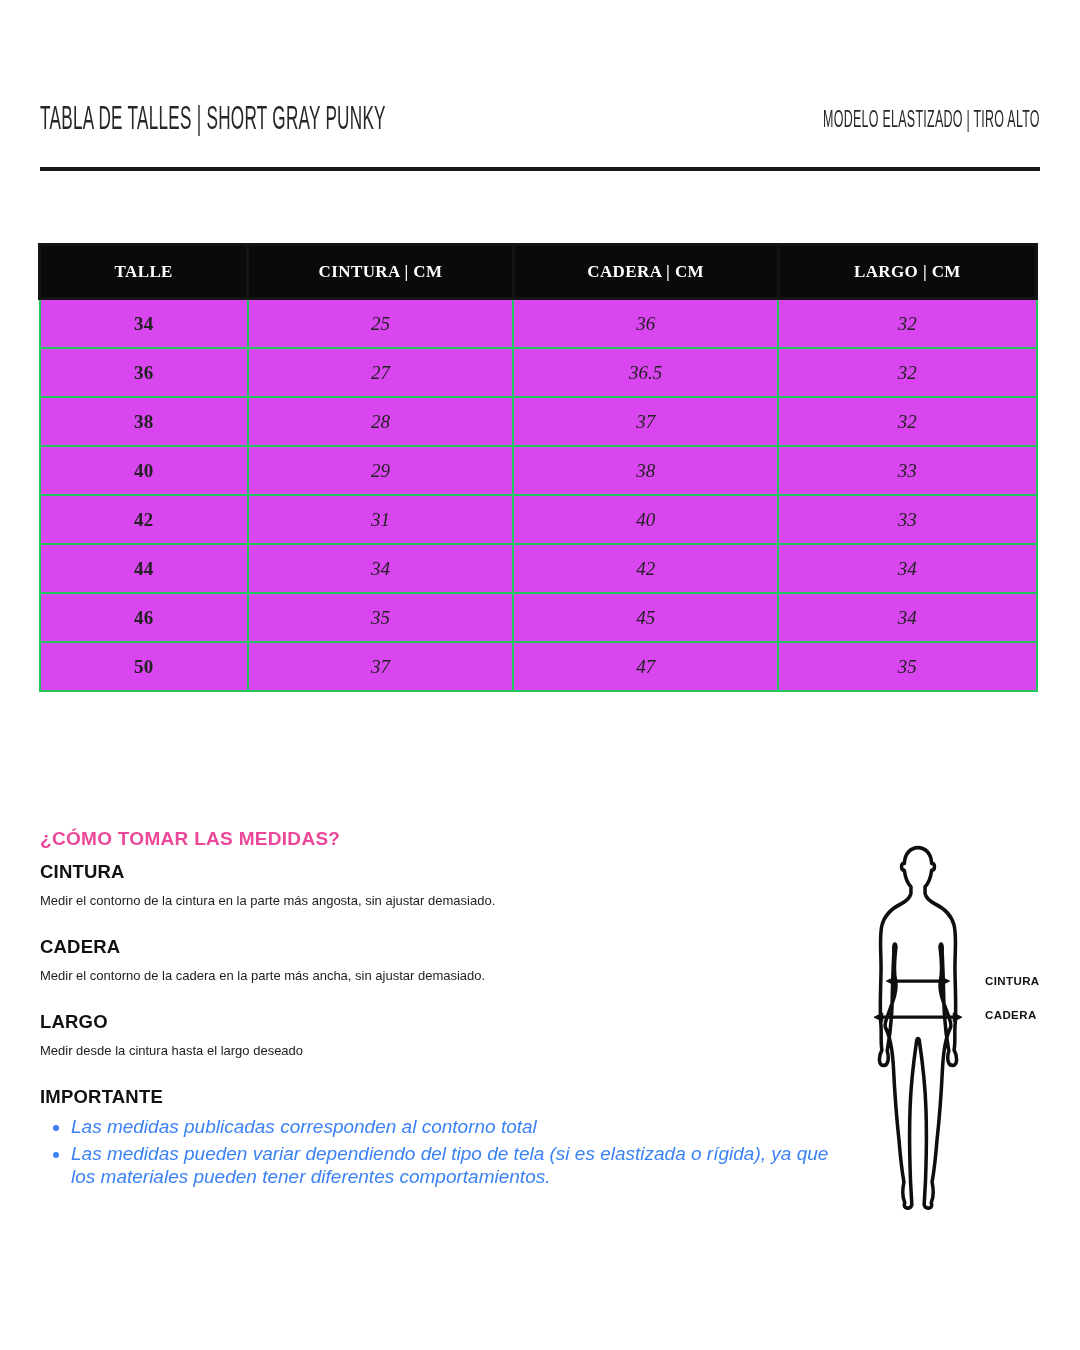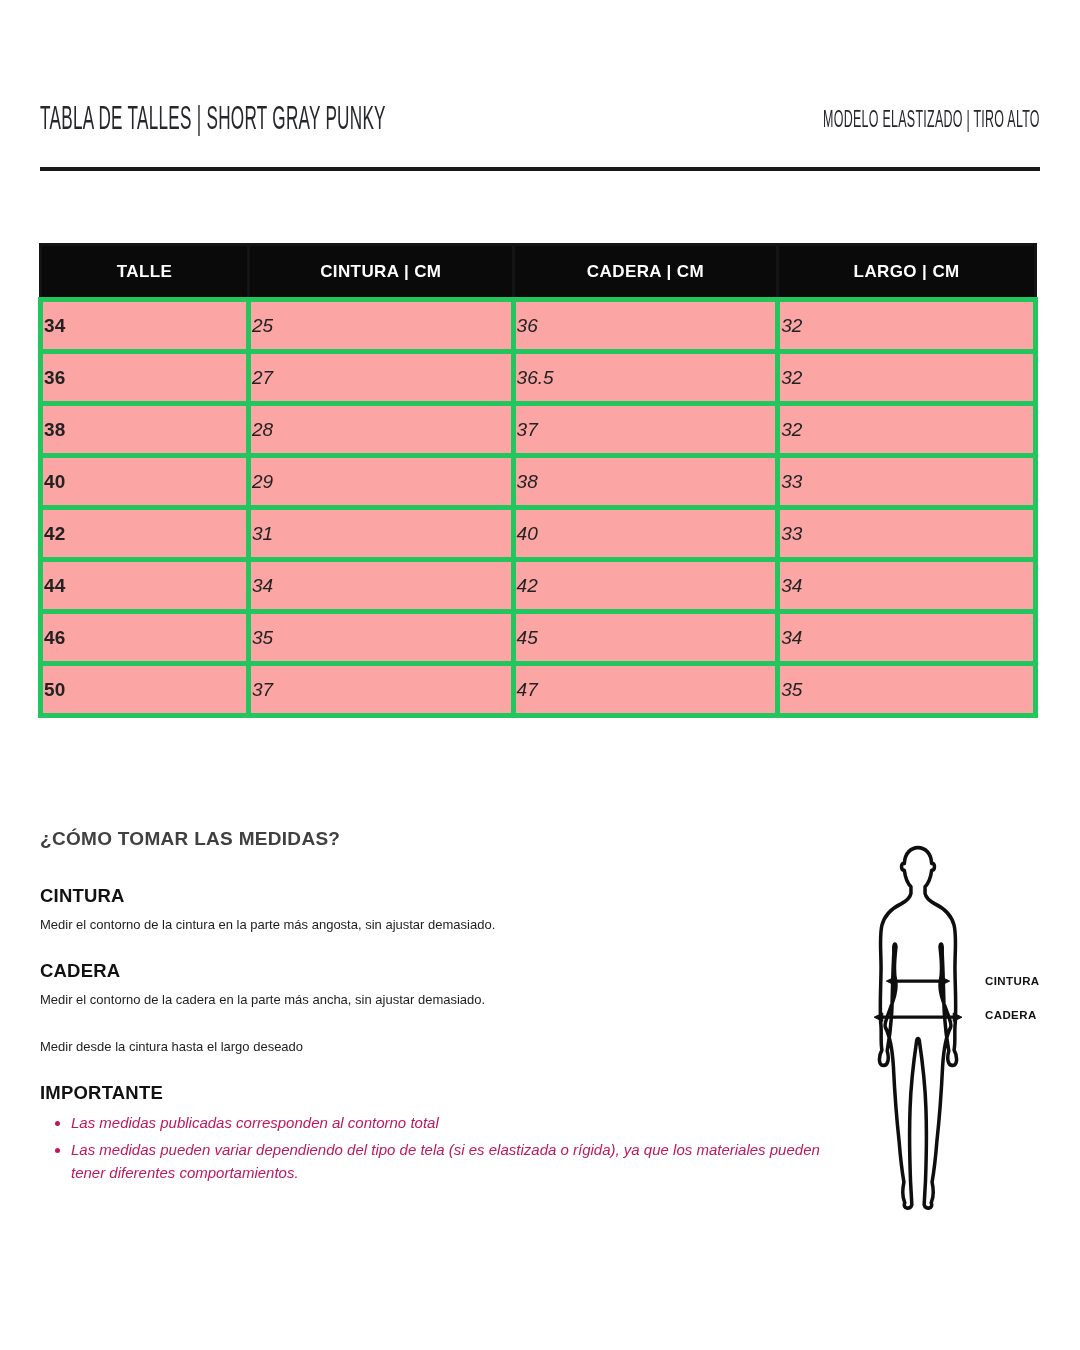--- a/index.html
+++ b/index.html
@@ -23,55 +23,55 @@
     letter-spacing:0.5px;
   }
   .rule {
     position:absolute; left:40px; width:1000px; top:167px; height:4px;
     background:#17181a;
   }
 
   
   table.size {
     position:absolute; left:38px; top:243px; width:1000px;
-    border-collapse:collapse; table-layout:fixed;
+    border-collapse:collapse; table-layout:fixed;font-family:Liberation Serif, serif;
   }
   table.size th {
     background:#0a0a0a; color:#ffffff;
     font-size:17px; font-weight:bold; letter-spacing:0.4px;
     height:49px; text-align:center;
     border:3px solid #141414;
   }
   table.size td {
-    background:#fca5a5; color:#222222;
+    background:#d946ef; color:#222222;
     font-size:19px; font-style:italic;
-    height:45px; 
-    border:5px solid #22c55e;
+    height:45px; text-align:center;
+    border:2px solid #22c55e;
   }
   table.size td.talle { font-style:normal; font-weight:bold; letter-spacing:0.3px; }
 
   
   .measures {
     position:absolute; left:40px; top:826px; width:800px;
   }
   .q-heading {
     font-size:19px; font-weight:bold; letter-spacing:0.3px;
-    line-height:26px; margin:0 0 32px 0; color:#404040;
+    line-height:26px; margin:0 0 8px 0; color:#ec4899;
   }
   .m-section { margin:0 0 21px 0; }
   .m-title {
     font-size:18.5px; font-weight:bold; line-height:24px;
     margin:0 0 4px 0; color:#111; letter-spacing:0.2px;
   }
   .m-line { font-size:13px; line-height:26px; margin:0; color:#1d1d1d; }
   .m-section.important { margin-bottom:13px; }
   ul.importante { margin:6px 0 0 0; padding-left:31px; }
   ul.importante li {
-    font-style:italic; font-size:15px; line-height:23px;
-    margin:0 0 4px 0; color:#be185d;
+    font-style:italic; font-size:19px; line-height:23px;
+    margin:0 0 4px 0; color:#3b82f6;
   }
 
   
   .figure-wrap { position:absolute; left:852px; top:840px; width:132px; height:375px; }
   .fig-label {
     position:absolute; font-size:11.5px; font-weight:bold;
     letter-spacing:0.4px; color:#111; white-space:nowrap;
   }
   .fig-label.waist { left:985px; top:975px; }
   .fig-label.hip   { left:985px; top:1009px; }
@@ -159,20 +159,21 @@
       <p class="m-title">CINTURA</p>
       <p class="m-line">Medir el contorno de la cintura en la parte más angosta, sin ajustar demasiado.</p>
     </div>
 
     <div class="m-section">
       <p class="m-title">CADERA</p>
       <p class="m-line">Medir el contorno de la cadera en la parte más ancha, sin ajustar demasiado.</p>
     </div>
 
     <div class="m-section">
+      <p class="m-title">LARGO</p>
       <p class="m-line">Medir desde la cintura hasta el largo deseado</p>
     </div>
 
     <div class="m-section important">
       <p class="m-title">IMPORTANTE</p>
       <ul class="importante">
         <li>Las medidas publicadas corresponden al contorno total</li>
         <li>Las medidas pueden variar dependiendo del tipo de tela (si es elastizada o rígida), ya que los materiales pueden tener diferentes comportamientos.</li>
       </ul>
     </div>

